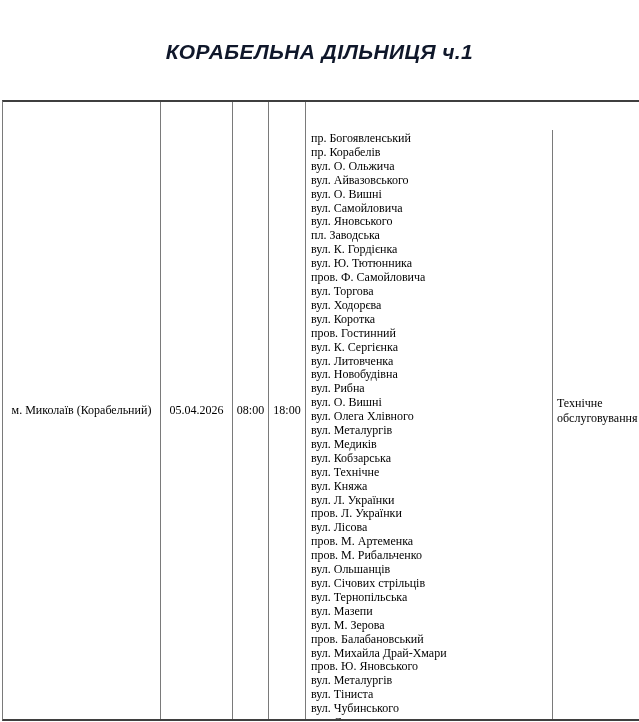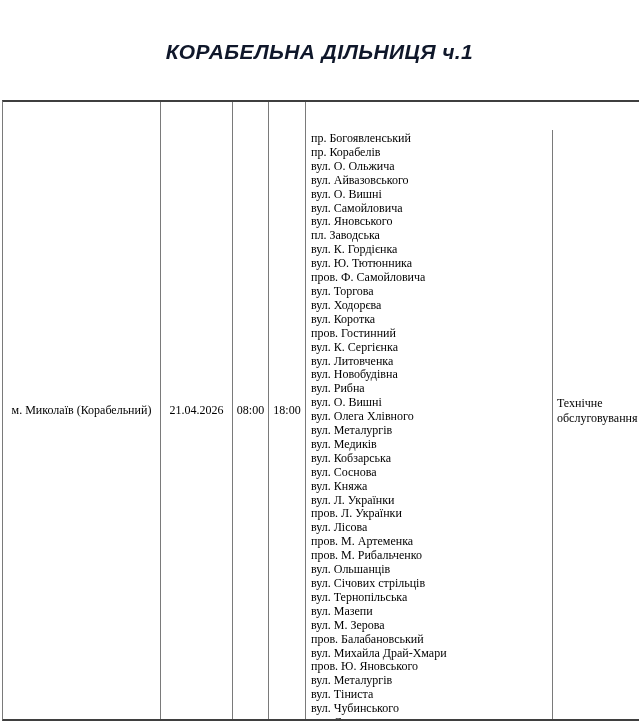--- a/index.html
+++ b/index.html
@@ -79,21 +79,21 @@
 
   <div class="doc-title">КОРАБЕЛЬНА ДІЛЬНИЦЯ ч.1</div>
 
   <div class="schedule-table">
 
     <div class="cell v-center col-location">
       <span>м. Миколаїв (Корабельний)</span>
     </div>
 
     <div class="cell v-center col-date">
-      <span>21.04.2026</span>
+      <span>05.04.2026</span>
     </div>
 
     <div class="cell v-center col-start">
       <span>08:00</span>
     </div>
 
     <div class="cell v-center col-end">
       <span>18:00</span>
     </div>
 
@@ -115,21 +115,21 @@
         <div class="street-line">пров. Гостинний</div>
         <div class="street-line">вул. К. Сергієнка</div>
         <div class="street-line">вул. Литовченка</div>
         <div class="street-line">вул. Новобудівна</div>
         <div class="street-line">вул. Рибна</div>
         <div class="street-line">вул. О. Вишні</div>
         <div class="street-line">вул. Олега Хлівного</div>
         <div class="street-line">вул. Металургів</div>
         <div class="street-line">вул. Медиків</div>
         <div class="street-line">вул. Кобзарська</div>
-        <div class="street-line">вул. Соснова</div>
+        <div class="street-line">вул. Технічне</div>
         <div class="street-line">вул. Княжа</div>
         <div class="street-line">вул. Л. Українки</div>
         <div class="street-line">пров. Л. Українки</div>
         <div class="street-line">вул. Лісова</div>
         <div class="street-line">пров. М. Артеменка</div>
         <div class="street-line">пров. М. Рибальченко</div>
         <div class="street-line">вул. Ольшанців</div>
         <div class="street-line">вул. Січових стрільців</div>
         <div class="street-line">вул. Тернопільська</div>
         <div class="street-line">вул. Мазепи</div>

